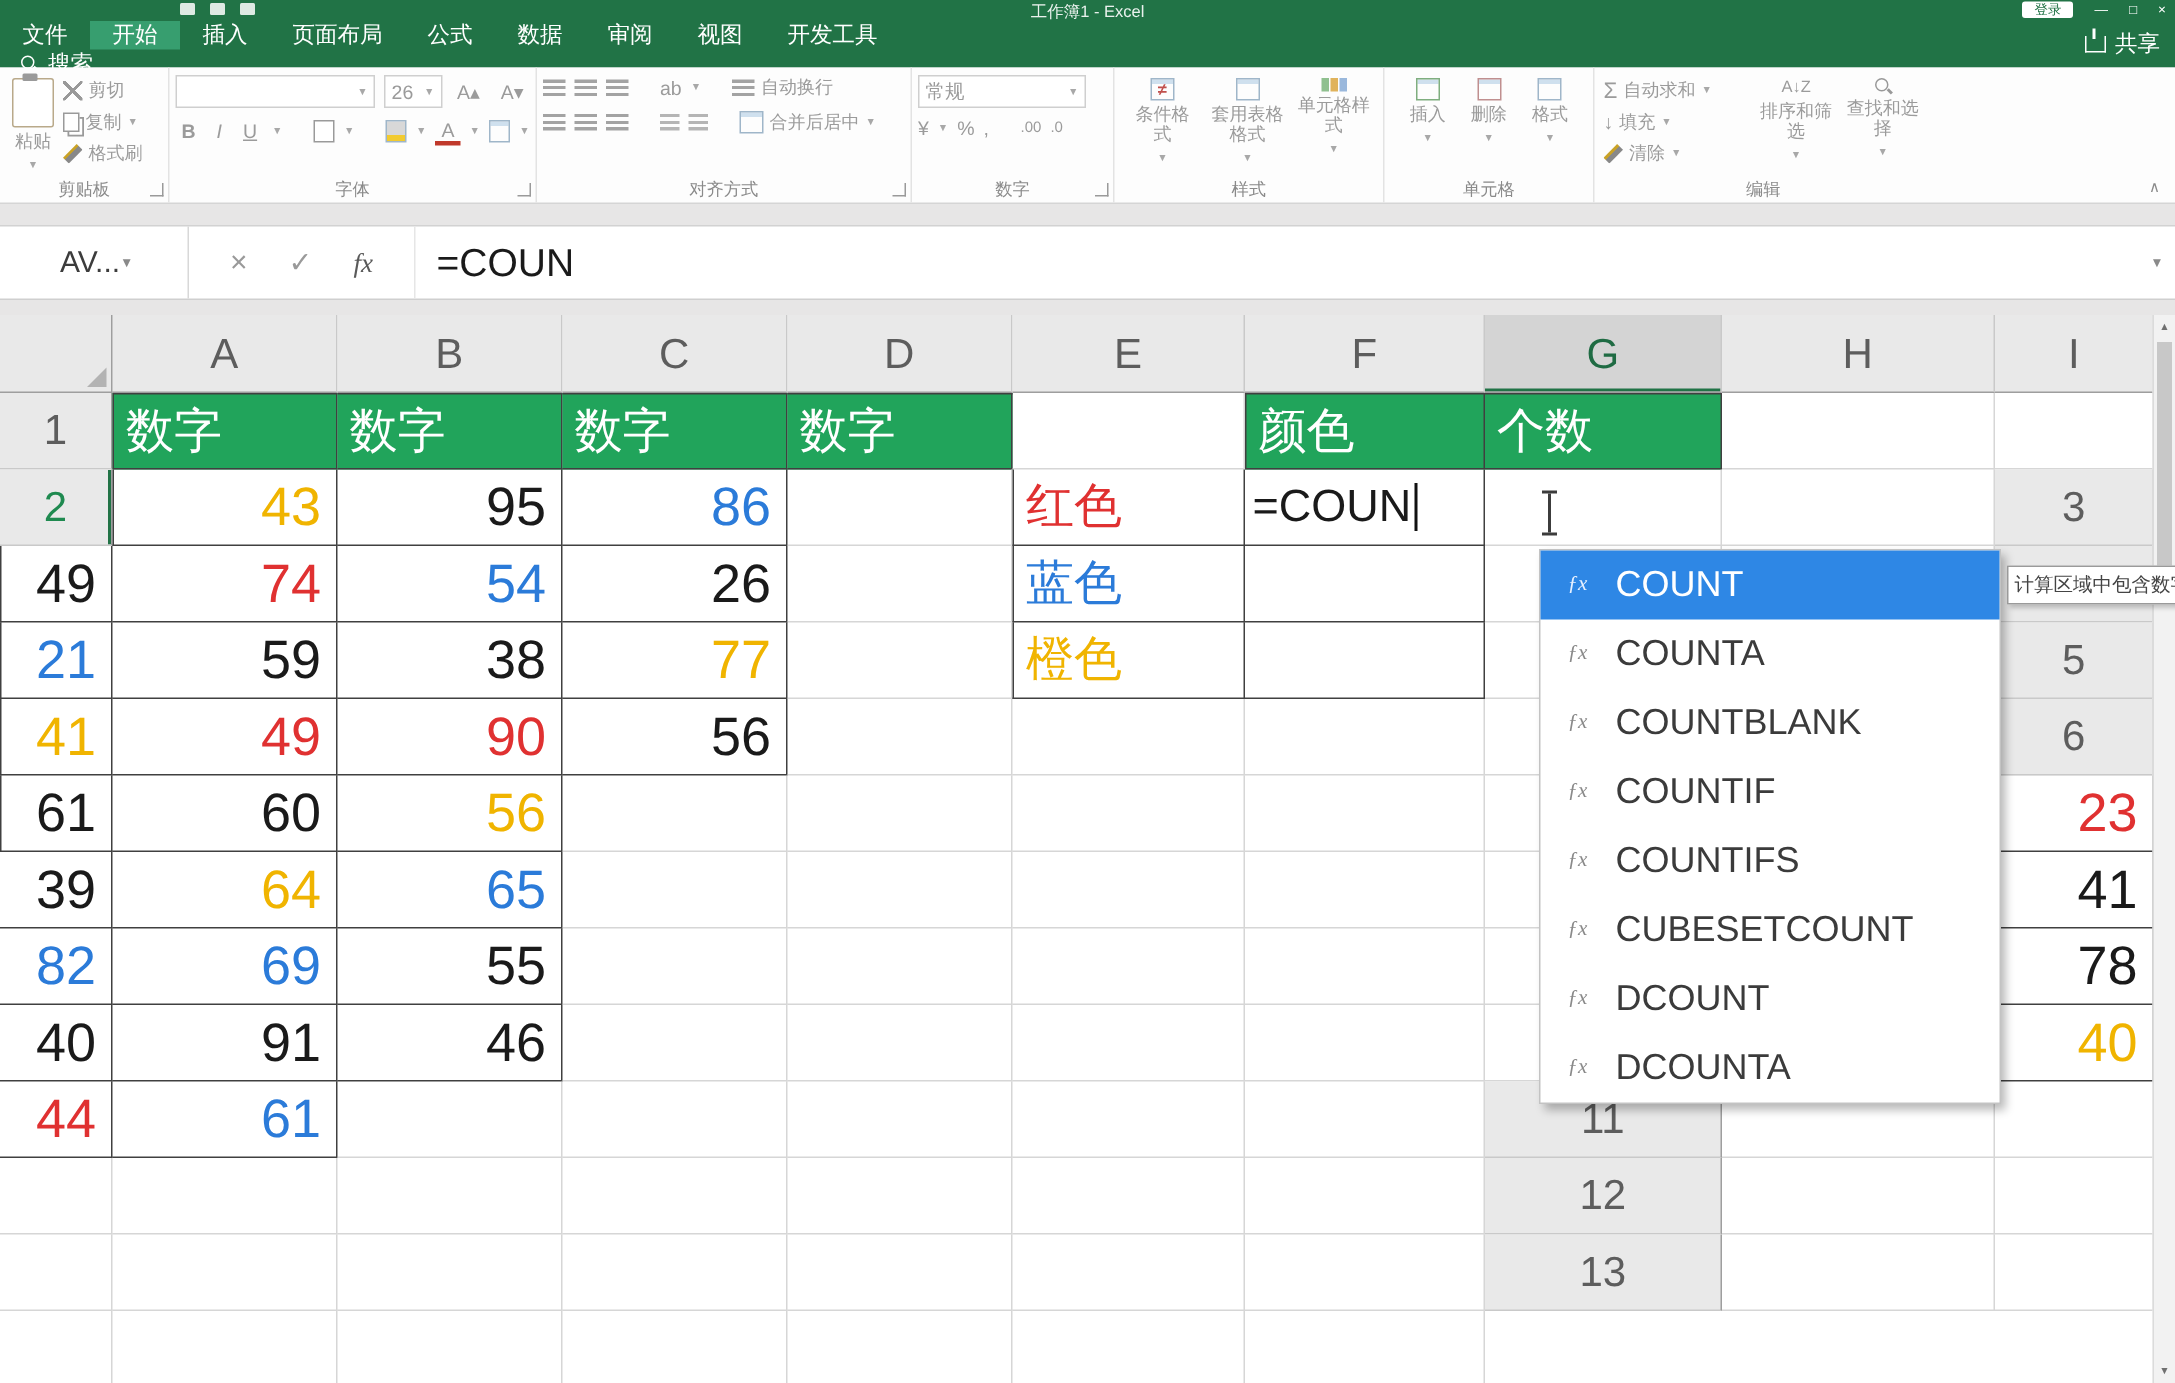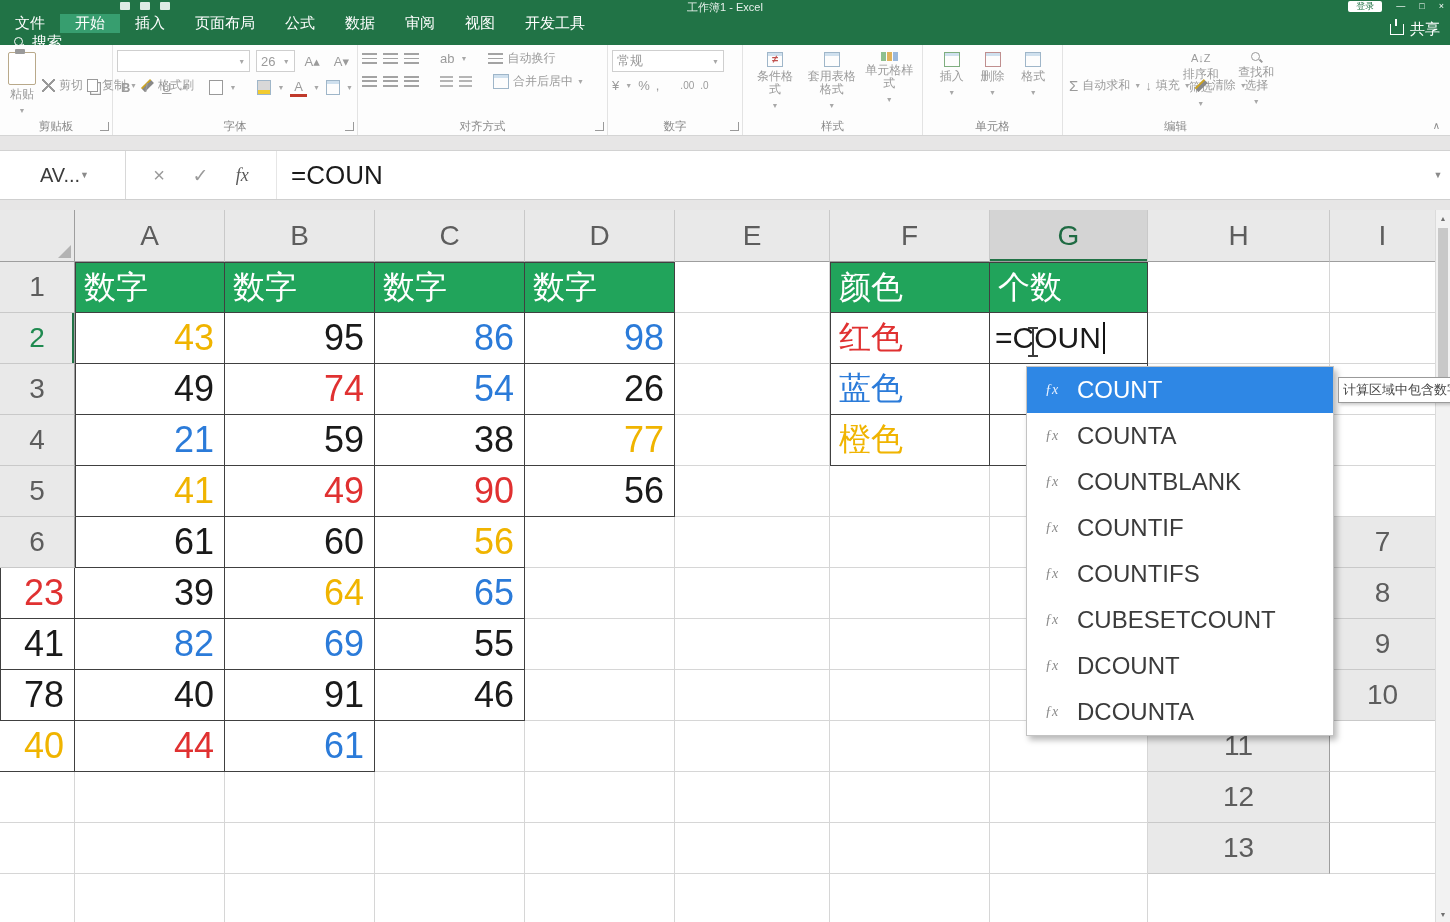--- a/index.html
+++ b/index.html
@@ -30,21 +30,21 @@
   
   .ribbon{position:absolute;top:45px;left:0;right:0;height:90px;background:#FDFDFD;border-bottom:1px solid #D5D5D5;
           display:flex;color:#9b9b9b;font-size:12px;}
   .grp{position:relative;height:100%;box-sizing:border-box;border-right:1px solid #E3E3E3;padding:5px 4px 16px 4px;}
   .glabel{position:absolute;bottom:1px;left:0;right:0;text-align:center;font-size:11.5px;color:#8a8a8a;}
   .lau{position:absolute;right:3px;bottom:4px;width:8px;height:8px;border-right:1.4px solid #9a9a9a;border-bottom:1.4px solid #9a9a9a;}
   .grow{display:flex;height:100%;box-sizing:border-box;}
   .bigbtn{display:flex;flex-direction:column;align-items:center;justify-content:flex-start;gap:3px;
           padding:2px 4px;font-size:12px;color:#9b9b9b;text-align:center;line-height:13px;}
   .dd{font-size:7px;color:#a8a8a8;}
-  .scol{display:flex;flex-direction:row;justify-content:flex-start;gap:4px;margin-left:2px;padding-top:2px;}
+  .scol{display:flex;flex-direction:column;justify-content:flex-start;gap:4px;margin-left:2px;padding-top:2px;}
   .sbtn{display:flex;align-items:center;gap:4px;font-size:12px;color:#9b9b9b;white-space:nowrap;}
   .mi{width:13px;height:13px;display:inline-block;}
   .ic-clip{width:26px;height:32px;border:1.6px solid #b9a98a;background:#fff;border-radius:2px;position:relative;}
   .ic-clip::before{content:"";position:absolute;left:6px;top:-4px;width:10px;height:5px;background:#9a9a9a;border-radius:1px;}
   .mi-cut{background:linear-gradient(45deg,transparent 44%,#999 44% 56%,transparent 56%),
           linear-gradient(-45deg,transparent 44%,#999 44% 56%,transparent 56%);}
   .mi-copy{width:9px;height:11px;border:1.2px solid #9a9a9a;background:#fff;box-shadow:3px 3px 0 -1.2px #fff,3px 3px 0 0 #9a9a9a;}
   .mi-brush{background:linear-gradient(135deg,#c9a227 0 45%,#888 45% 100%);clip-path:polygon(0 70%,70% 0,100% 30%,30% 100%);}
   .combo{height:22px;box-sizing:border-box;border:1px solid #CFCFCF;background:#fff;display:flex;align-items:center;
          justify-content:space-between;padding:0 4px;font-size:13px;color:#9b9b9b;}
@@ -417,23 +417,20 @@
       <div class="rhead sel">2</div>
       <div class="cell orange boxed bl">
         <span>43</span>
       </div>
       <div class="cell black boxed">
         <span>95</span>
       </div>
       <div class="cell blue boxed">
         <span>86</span>
       </div>
-      <div class="cell blue boxed">
-        <span>98</span>
-      </div>
       <div class="cell">
         <span></span>
       </div>
       <div class="cell txt red boxed bl">
         <span>红色</span>
       </div>
       <div class="cell editing boxed">
         <span>=COUN</span>
         <span class="caret"></span>
       </div>

